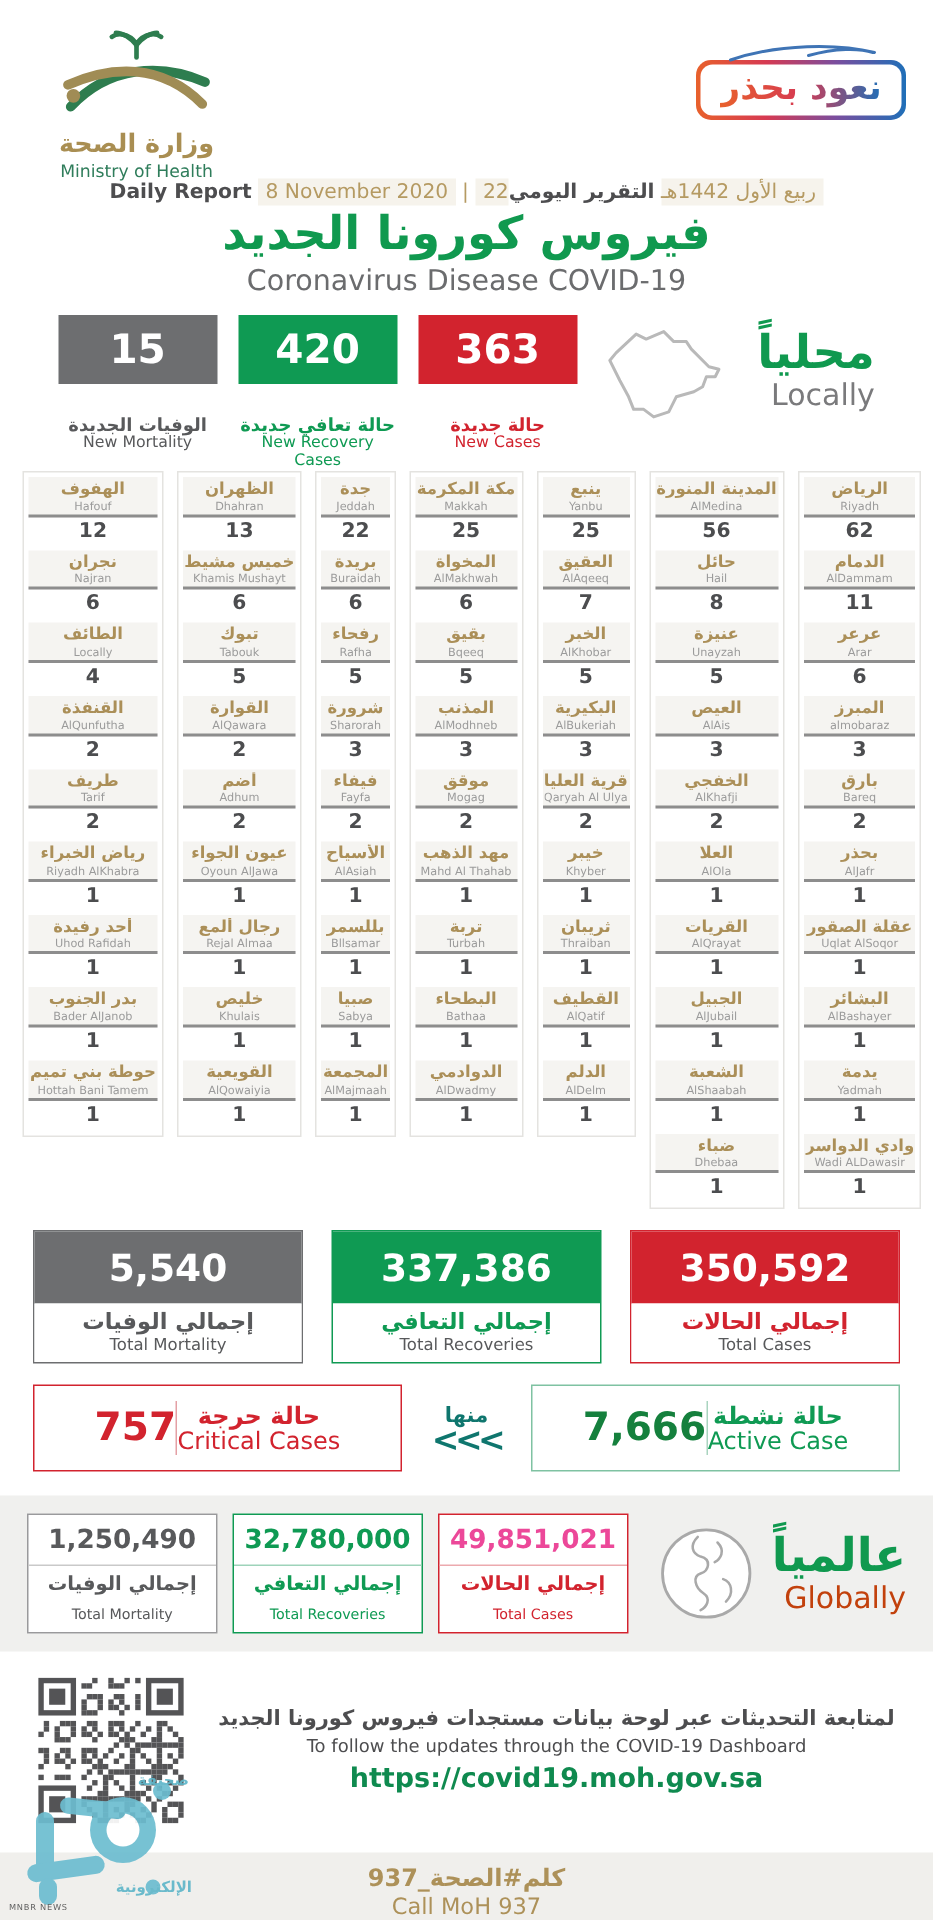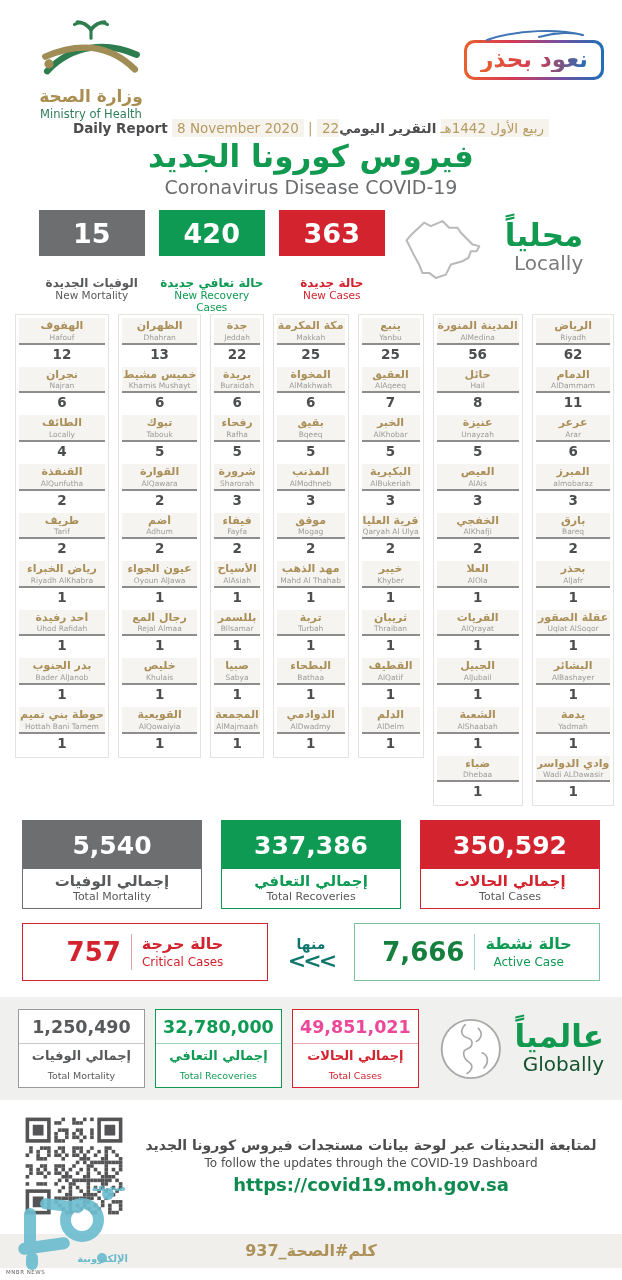--- a/index.html
+++ b/index.html
@@ -53,41 +53,41 @@
   .totals{display:flex;justify-content:space-between;margin:14px 22px 0;}
   .tot-box{width:178px;text-align:center;border:1px solid;}
   .tot-box .num{height:48px;display:flex;align-items:center;justify-content:center;
                 color:#fff;font-size:25px;font-weight:bold;}
   .tot-box .body{padding:3px 2px 5px;background:#fff;}
   .tot-box .lar{font-size:15px;font-weight:bold;}
   .tot-box .len{font-size:11px;color:#58595b;}
 
   
   .crit-row{display:flex;align-items:center;justify-content:space-between;margin:14px 22px 0;}
-  .pill{width:244px;height:56px;display:flex;align-items:center;justify-content:center;gap:10px;background:#fff;}
+  .pill{width:244px;height:56px;display:flex;align-items:center;justify-content:center;background:#fff;}
   .pill .big{font-size:26px;font-weight:bold;}
   .pill .vd{width:1px;height:36px;}
   .pill .lbls{text-align:center;line-height:1.1;}
   .pill .lar{font-size:16px;font-weight:bold;}
-  .pill .len{font-size:12px;}
+  .pill .len{font-size:16px;}
   .menha{text-align:center;color:#0f766e;}
   .menha .m-ar{font-size:14px;font-weight:bold;}
   .menha .m-arrows{font-size:22px;font-weight:bold;letter-spacing:-3px;line-height:.8;}
 
   
   .globally{background:#f0f0ee;margin-top:16px;padding:12px 18px;display:flex;
             align-items:center;gap:10px;}
   .g-box{width:133px;background:#fff;border:1px solid;text-align:center;}
   .g-box .num{font-size:17.5px;font-weight:bold;padding:7px 0 6px;}
   .g-box .lbls{border-top:1px solid;padding:2px 0 4px;line-height:1.15;}
   .g-box .lar{font-size:13px;font-weight:bold;}
   .g-box .len{font-size:9.5px;}
   .glob-head{margin-left:auto;text-align:right;}
   .glob-head .ar{color:#10994f;font-size:31px;font-weight:bold;line-height:1;}
-  .glob-head .en{color:#14532d;font-size:20px;}
+  .glob-head .en{color:#c2410c;font-size:20px;}
 
   
   .qr-sec{display:flex;align-items:center;gap:16px;padding:14px 22px 10px;}
   .qr-text{flex:1;text-align:center;}
   .qr-text .ar{font-size:14px;font-weight:bold;color:#4d4d4f;}
   .qr-text .en{font-size:12px;color:#4d4d4f;margin-top:3px;}
   .qr-text .url{font-size:18px;font-weight:bold;color:#0f8a4f;margin-top:4px;display:inline-block;text-decoration:none;}
 
   
   .call-band{background:#f0efec;text-align:center;padding:7px 0 8px;margin-top:6px;}
@@ -1024,20 +1024,21 @@
       </svg>
     <div class="qr-text">
       <div class="ar">لمتابعة التحديثات عبر لوحة بيانات مستجدات فيروس كورونا الجديد</div>
       <div class="en">To follow the updates through the COVID-19 Dashboard</div>
       <a class="url" href="#">https://covid19.moh.gov.sa</a>
     </div>
   </div>
 
   <div class="call-band">
     <div class="ar">كلم#الصحة_937</div>
+    <div class="en">Call MoH 937</div>
   </div>
 
   <div class="footer-links">
     
     
     
     
     
     
     

